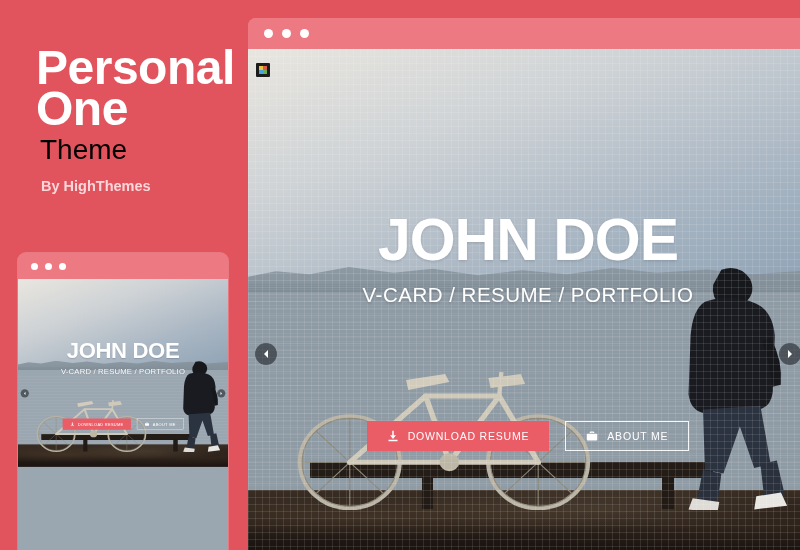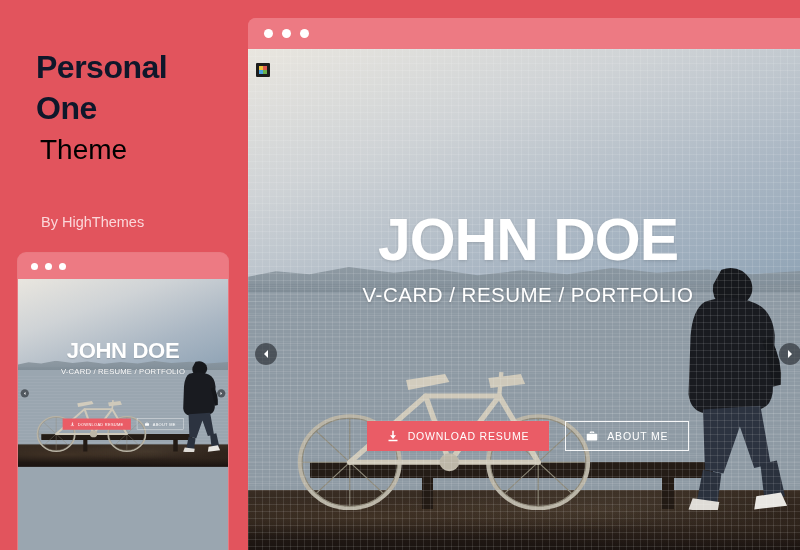--- a/index.html
+++ b/index.html
@@ -10,31 +10,31 @@
     position:relative;
   }
 
   
   .left-panel {
     position:absolute; left:0; top:0; width:245px; height:550px;
     z-index:5;
   }
   .theme-title {
     position:absolute; left:36px; top:47px; width:200px;
-    font-size:32px; line-height:41px; font-weight:bold;
-    color:#0f172a; letter-spacing:-0.5px;
+    font-size:48px; line-height:41px; font-weight:bold;
+    color:#ffffff; letter-spacing:-0.5px;
   }
   .theme-sub {
     position:absolute; left:40px; top:134px;
     font-size:28px; font-weight:normal; color:#000000;
     letter-spacing:0px;
   }
   .theme-author {
     position:absolute; left:41px; top:178px;
-    font-size:14.5px; color:#fbd7da; font-weight:normal;margin-top:36px;
+    font-size:14.5px; color:#fbd7da; font-weight:bold;
   }
 
   
   .mobile-card {
     position:absolute; left:18px; top:253px;
     width:210px; height:297px;
     border-radius:8px 8px 0 0;
     overflow:hidden;
     background:#ed7a83;
     box-shadow:0 0 0 1px rgba(255,255,255,0.22);

